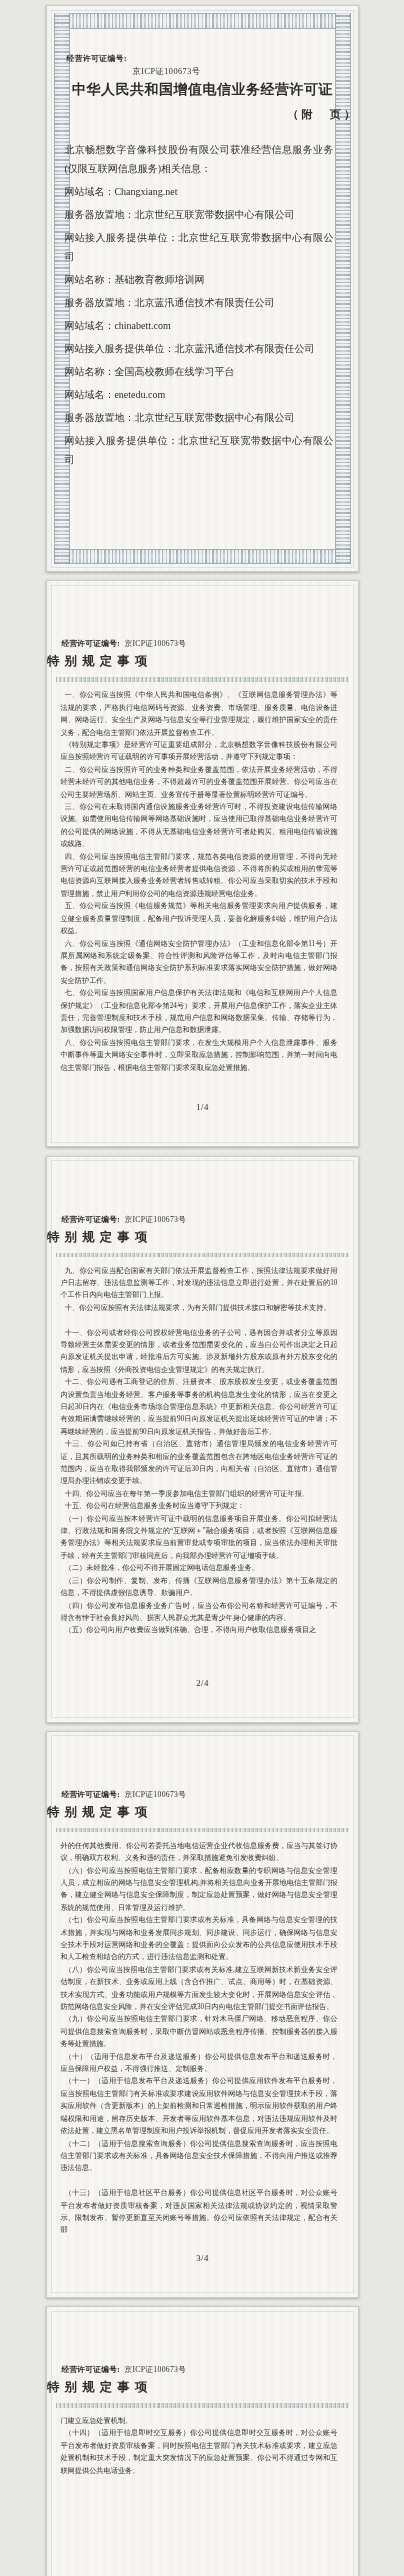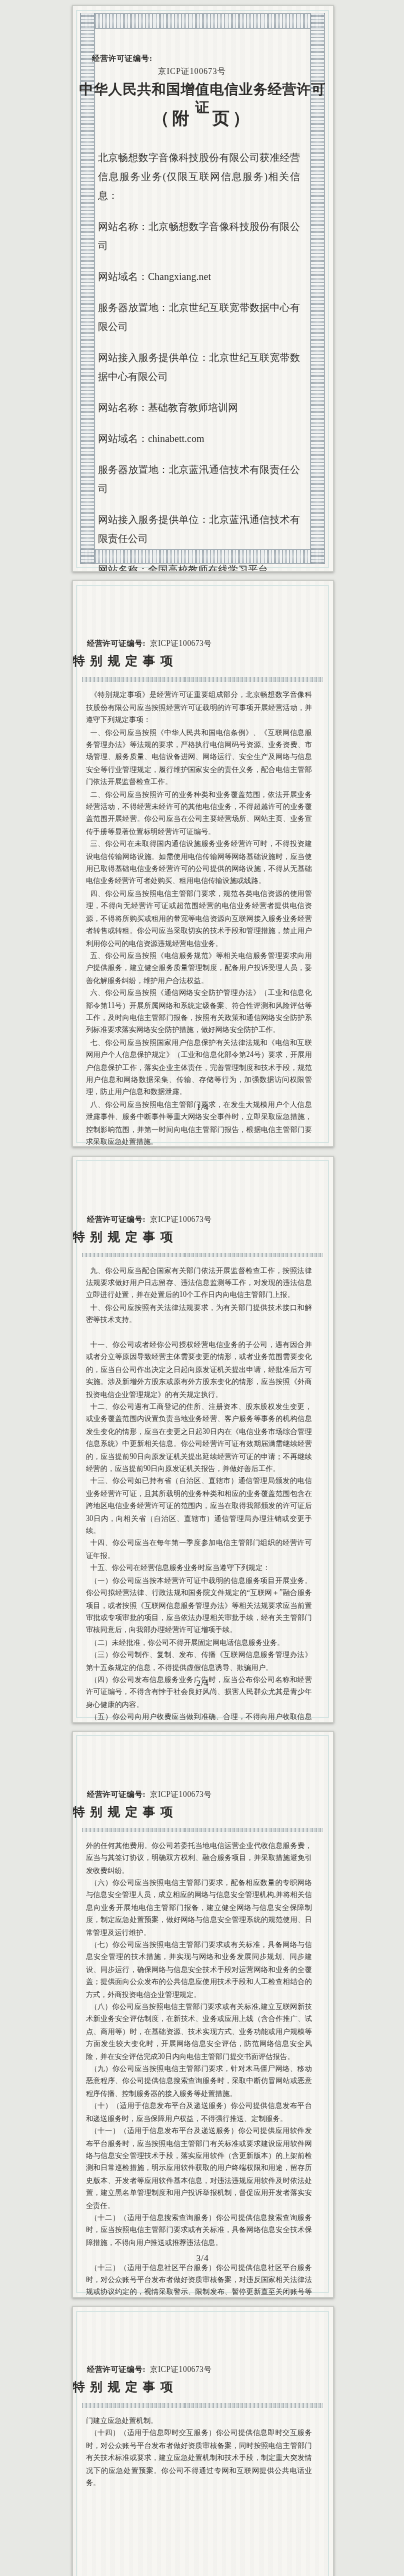--- a/index.html
+++ b/index.html
@@ -5,21 +5,21 @@
   html,body{margin:0;padding:0;}
   body{
     width:405px;
     background:#e7e8e4;
     font-family:"Liberation Serif","DejaVu Serif",serif;
     color:#2e2d2b;
   }
   .stage{position:relative;width:405px;padding-top:5.2px;}
   .page{
     position:relative;
-    width:262px;
+    width:313px;
     height:567px;
     margin:0 auto 8.2px auto;
     background-color:#f7f6f2;
     background-image:repeating-linear-gradient(90deg, rgba(70,80,90,0.025) 0 4.6px, rgba(0,0,0,0) 4.6px 9.3px);
     box-shadow:0 1px 2.6px rgba(60,60,60,0.35), 0 0 0.5px rgba(0,0,0,0.4);
     border:0.5px solid #c9cbc6;
     box-sizing:border-box;
     overflow:hidden;
   }
   
@@ -44,23 +44,23 @@
       linear-gradient(90deg,#aeb8bf 0,#e9eced 50%,#aeb8bf 100%);
     border-left:0.5px solid #97a3ac;border-right:0.5px solid #97a3ac;
   }
   .band-top{top:7.2px;} .band-bottom{bottom:7.2px;}
   .band-left{left:7.2px;} .band-right{right:7.2px;}
 
   
   .p1-header{position:absolute;top:48px;left:19.6px;font-size:7.7px;font-weight:bold;letter-spacing:0.5px;}
   .p1-license-no{display:block;margin:1.5px 0 0 66px;font-size:8.2px;font-weight:normal;font-family:"Liberation Serif","DejaVu Serif",serif;}
   .p1-title{position:absolute;top:75px;left:0;right:0;text-align:center;font-size:14px;font-weight:bold;letter-spacing:0.5px;}
-  .p1-subtitle{position:absolute;top:101px;left:0;right:0;text-align:center;font-size:17px;font-weight:bold;letter-spacing:3.1px;}
+  .p1-subtitle{position:absolute;top:101px;left:0;right:0;text-align:right;font-size:11px;font-weight:bold;letter-spacing:3.1px;}
   .p1-body{position:absolute;top:130px;left:13.4px;right:20.6px;font-size:10px;line-height:19px;text-align:justify;}
-  .p1-body p{margin:12px;}
+  .p1-body p{margin:4px;}
   .p1-intro{margin-bottom:4.1px !important;}
   .site-block{margin-top:4.1px;}
 
   
   .pn-header{position:absolute;top:58px;left:14.4px;font-size:7.7px;font-weight:bold;letter-spacing:0.3px;font-family:Liberation Serif, serif;}
   .pn-header .no{font-weight:normal;margin-left:2.1px;}
   .pn-title{position:absolute;top:72px;left:0;right:0;text-align:left;font-size:12.4px;font-weight:bold;letter-spacing:5.2px;}
   .pn-divider{
     position:absolute;top:96px;left:9.3px;right:9.3px;height:4.6px;opacity:.8;
     background:
@@ -89,30 +89,29 @@
       <span>经营许可证编号:</span>
       <span class="p1-license-no">京ICP证100673号</span>
     </div>
     <div class="p1-title">中华人民共和国增值电信业务经营许可证</div>
     <div class="p1-subtitle">（附　页）</div>
 
     <div class="p1-body">
       <p class="p1-intro">北京畅想数字音像科技股份有限公司获准经营信息服务业务(仅限互联网信息服务)相关信息：</p>
 
       <div class="site-block">
-        <p><span>网站名称：</span><span>北京畅想数字音像科技股份有限公司</span></p>
         <p><span>网站域名：</span><span>Changxiang.net</span></p>
         <p><span>服务器放置地：</span><span>北京世纪互联宽带数据中心有限公司</span></p>
         <p><span>网站接入服务提供单位：</span><span>北京世纪互联宽带数据中心有限公司</span></p>
       </div>
 
       <div class="site-block">
         <p><span>网站名称：</span><span>基础教育教师培训网</span></p>
+        <p><span>服务器放置地：</span><span>北京蓝汛通信技术有限责任公司</span></p>
         <p><span>网站域名：</span><span>chinabett.com</span></p>
-        <p><span>服务器放置地：</span><span>北京蓝汛通信技术有限责任公司</span></p>
         <p><span>网站接入服务提供单位：</span><span>北京蓝汛通信技术有限责任公司</span></p>
       </div>
 
       <div class="site-block">
         <p><span>网站名称：</span><span>全国高校教师在线学习平台</span></p>
         <p><span>网站域名：</span><span>enetedu.com</span></p>
         <p><span>服务器放置地：</span><span>北京世纪互联宽带数据中心有限公司</span></p>
         <p><span>网站接入服务提供单位：</span><span>北京世纪互联宽带数据中心有限公司</span></p>
       </div>
     </div>
@@ -120,22 +119,22 @@
 
   <div class="page">
     <div class="thin-frame"></div>
     <div class="pn-header">
       <span>经营许可证编号:</span>
       <span class="no">京ICP证100673号</span>
     </div>
     <div class="pn-title">特别规定事项</div>
     <div class="pn-divider"></div>
     <div class="pn-body">
+        <p>一、你公司应当按照《中华人民共和国电信条例》、《互联网信息服务管理办法》等法规的要求，严格执行电信网码号资源、业务资费、市场管理、服务质量、电信设备进网、网络运行、安全生产及网络与信息安全等行业管理规定，履行维护国家安全的责任义务，配合电信主管部门依法开展监督检查工作。</p>
         <p>《特别规定事项》是经营许可证重要组成部分，北京畅想数字音像科技股份有限公司应当按照经营许可证载明的许可事项开展经营活动，并遵守下列规定事项：</p>
-        <p>一、你公司应当按照《中华人民共和国电信条例》、《互联网信息服务管理办法》等法规的要求，严格执行电信网码号资源、业务资费、市场管理、服务质量、电信设备进网、网络运行、安全生产及网络与信息安全等行业管理规定，履行维护国家安全的责任义务，配合电信主管部门依法开展监督检查工作。</p>
         <p>二、你公司应当按照许可的业务种类和业务覆盖范围，依法开展业务经营活动，不得经营未经许可的其他电信业务，不得超越许可的业务覆盖范围开展经营。你公司应当在公司主要经营场所、网站主页、业务宣传手册等显著位置标明经营许可证编号。</p>
         <p>三、你公司在未取得国内通信设施服务业务经营许可时，不得投资建设电信传输网络设施。如需使用电信传输网等网络基础设施时，应当使用已取得基础电信业务经营许可的公司提供的网络设施，不得从无基础电信业务经营许可者处购买、租用电信传输设施或线路。</p>
         <p>四、你公司应当按照电信主管部门要求，规范各类电信资源的使用管理，不得向无经营许可证或超范围经营的电信业务经营者提供电信资源，不得将所购买或租用的带宽等电信资源向互联网接入服务业务经营者转售或转租。你公司应当采取切实的技术手段和管理措施，禁止用户利用你公司的电信资源违规经营电信业务。</p>
         <p>五、你公司应当按照《电信服务规范》等相关电信服务管理要求向用户提供服务，建立健全服务质量管理制度，配备用户投诉受理人员，妥善化解服务纠纷，维护用户合法权益。</p>
         <p>六、你公司应当按照《通信网络安全防护管理办法》（工业和信息化部令第11号）开展所属网络和系统定级备案、符合性评测和风险评估等工作，及时向电信主管部门报备，按照有关政策和通信网络安全防护系列标准要求落实网络安全防护措施，做好网络安全防护工作。</p>
         <p>七、你公司应当按照国家用户信息保护有关法律法规和《电信和互联网用户个人信息保护规定》（工业和信息化部令第24号）要求，开展用户信息保护工作，落实企业主体责任，完善管理制度和技术手段，规范用户信息和网络数据采集、传输、存储等行为，加强数据访问权限管理，防止用户信息和数据泄露。</p>
         <p>八、你公司应当按照电信主管部门要求，在发生大规模用户个人信息泄露事件、服务中断事件等重大网络安全事件时，立即采取应急措施，控制影响范围，并第一时间向电信主管部门报告，根据电信主管部门要求采取应急处置措施。</p>
       </div>
     <div class="page-num">1/4</div>
   </div>
@@ -167,23 +166,23 @@
 
   <div class="page">
     <div class="thin-frame"></div>
     <div class="pn-header">
       <span>经营许可证编号:</span>
       <span class="no">京ICP证100673号</span>
     </div>
     <div class="pn-title">特别规定事项</div>
     <div class="pn-divider"></div>
     <div class="pn-body">
-        <p class="cont">外的任何其他费用。你公司若委托当地电信运营企业代收信息服务费，应当与其签订协议，明确双方权利、融合服务项目，并采取措施避免引发收费纠纷。</p>
+        <p class="cont">外的任何其他费用。你公司若委托当地电信运营企业代收信息服务费，应当与其签订协议，明确双方权利、义务和违约责任，并采取措施避免引发收费纠纷。</p>
         <p>（六）你公司应当按照电信主管部门要求，配备相应数量的专职网络与信息安全管理人员，成立相应的网络与信息安全管理机构,并将相关信息向业务开展地电信主管部门报备，建立健全网络与信息安全保障制度，制定应急处置预案，做好网络与信息安全管理系统的规范使用、日常管理及运行维护。</p>
-        <p>（七）你公司应当按照电信主管部门要求或有关标准，具备网络与信息安全管理的技术措施，并实现与网络和业务发展同步规划、同步建设、同步运行，确保网络与信息安全技术手段对运营网络和业务的全覆盖；提供面向公众发布的公共信息应使用技术手段和人工检查相结合的方式，外商投资电信企业管理规定。</p>
+        <p>（七）你公司应当按照电信主管部门要求或有关标准，具备网络与信息安全管理的技术措施，并实现与网络和业务发展同步规划、同步建设、同步运行，确保网络与信息安全技术手段对运营网络和业务的全覆盖；提供面向公众发布的公共信息应使用技术手段和人工检查相结合的方式，进行违法信息监测和处置。</p>
         <p>（八）你公司应当按照电信主管部门要求或有关标准,建立互联网新技术新业务安全评估制度，在新技术、业务或应用上线（含合作推广、试点、商用等）时，在基础资源、技术实现方式、业务功能或用户规模等方面发生较大变化时，开展网络信息安全评估，防范网络信息安全风险，并在安全评估完成30日内向电信主管部门提交书面评估报告。</p>
         <p>（九）你公司应当按照电信主管部门要求，针对木马僵尸网络、移动恶意程序、你公司提供信息搜索查询服务时，采取中断仿冒网站或恶意程序传播、控制服务器的接入服务等处置措施。</p>
         <p>（十）（适用于信息发布平台及递送服务）你公司提供信息发布平台和递送服务时，应当保障用户权益，不得强行推送、定制服务。</p>
         <p>（十一）（适用于信息发布平台及递送服务）你公司提供应用软件发布平台服务时，应当按照电信主管部门有关标准或要求建设应用软件网络与信息安全管理技术手段，落实应用软件（含更新版本）的上架前检测和日常巡检措施，明示应用软件获取的用户终端权限和用途，留存历史版本、开发者等应用软件基本信息，对违法违规应用软件及时依法处置，建立黑名单管理制度和用户投诉举报机制，督促应用开发者落实安全责任。</p>
         <p>（十二）（适用于信息搜索查询服务）你公司提供信息搜索查询服务时，应当按照电信主管部门要求或有关标准，具备网络信息安全技术保障措施，不得向用户推送或推荐违法信息。</p>
         <p class="gap">（十三）（适用于信息社区平台服务）你公司提供信息社区平台服务时，对公众账号平台发布者做好资质审核备案，对违反国家相关法律法规或协议约定的，视情采取警示、限制发布、暂停更新直至关闭账号等措施。你公司应依照有关法律规定，配合有关部</p>
       </div>
     <div class="page-num">3/4</div>
   </div>
 

